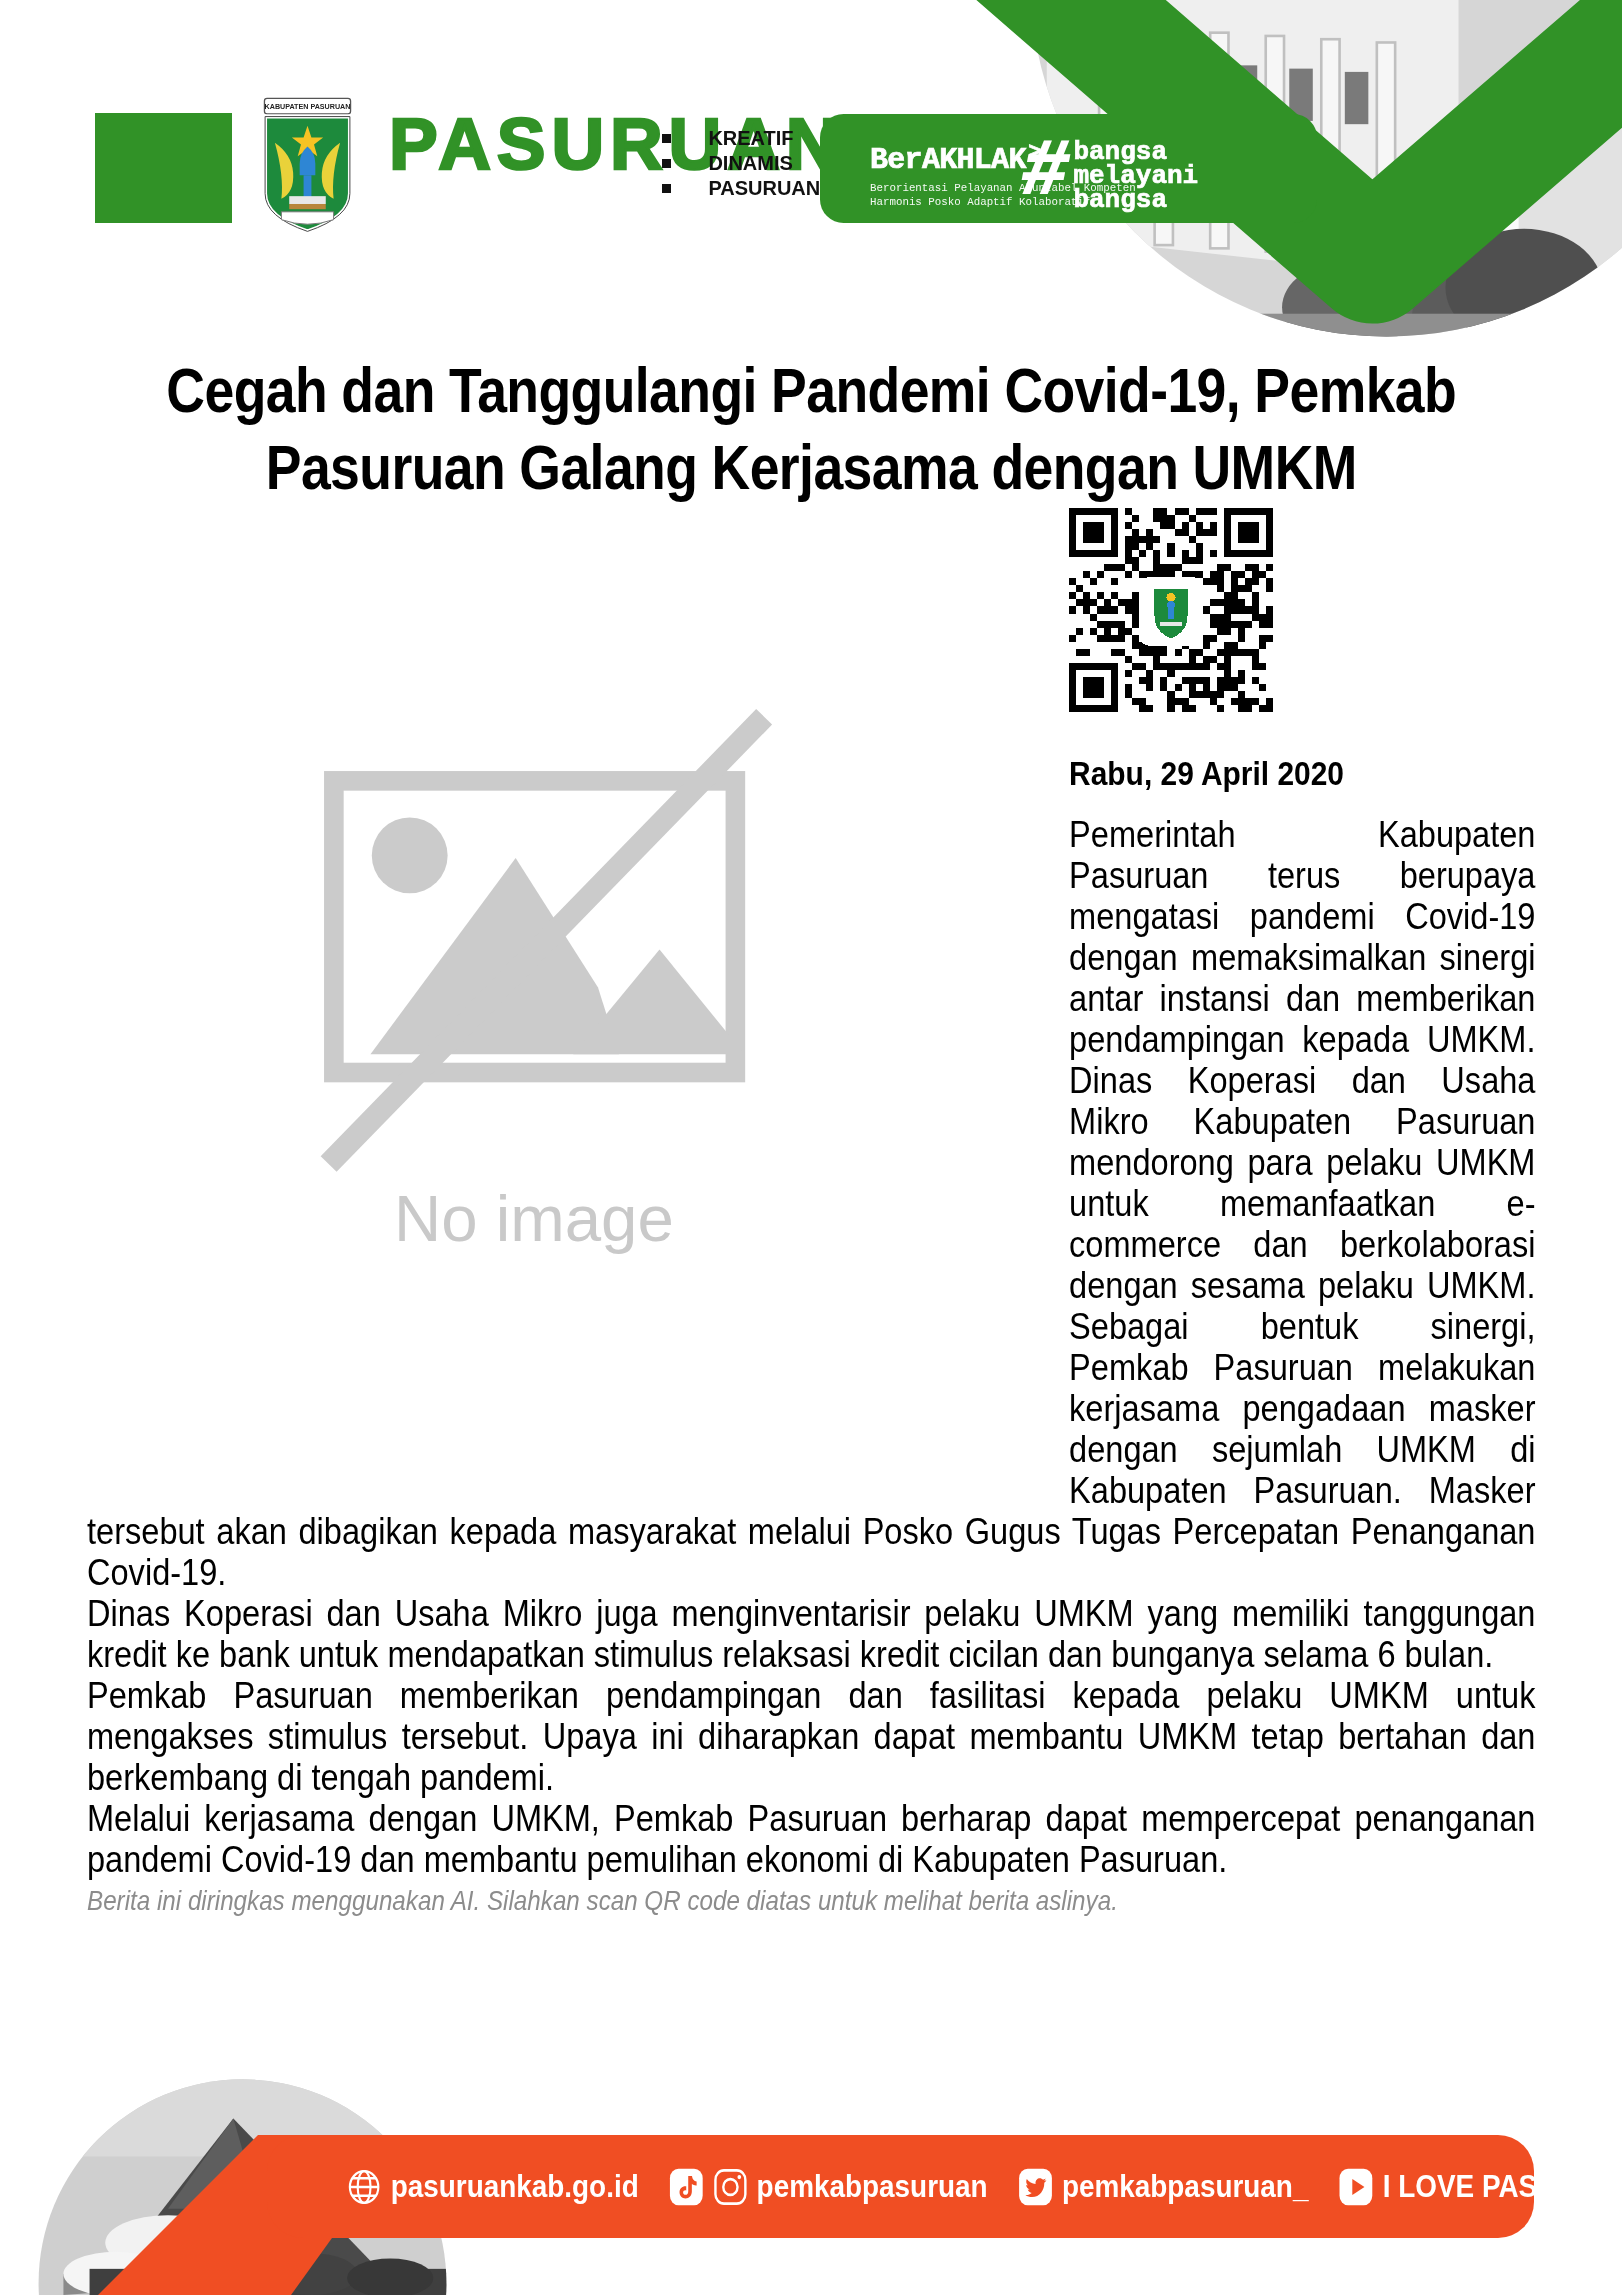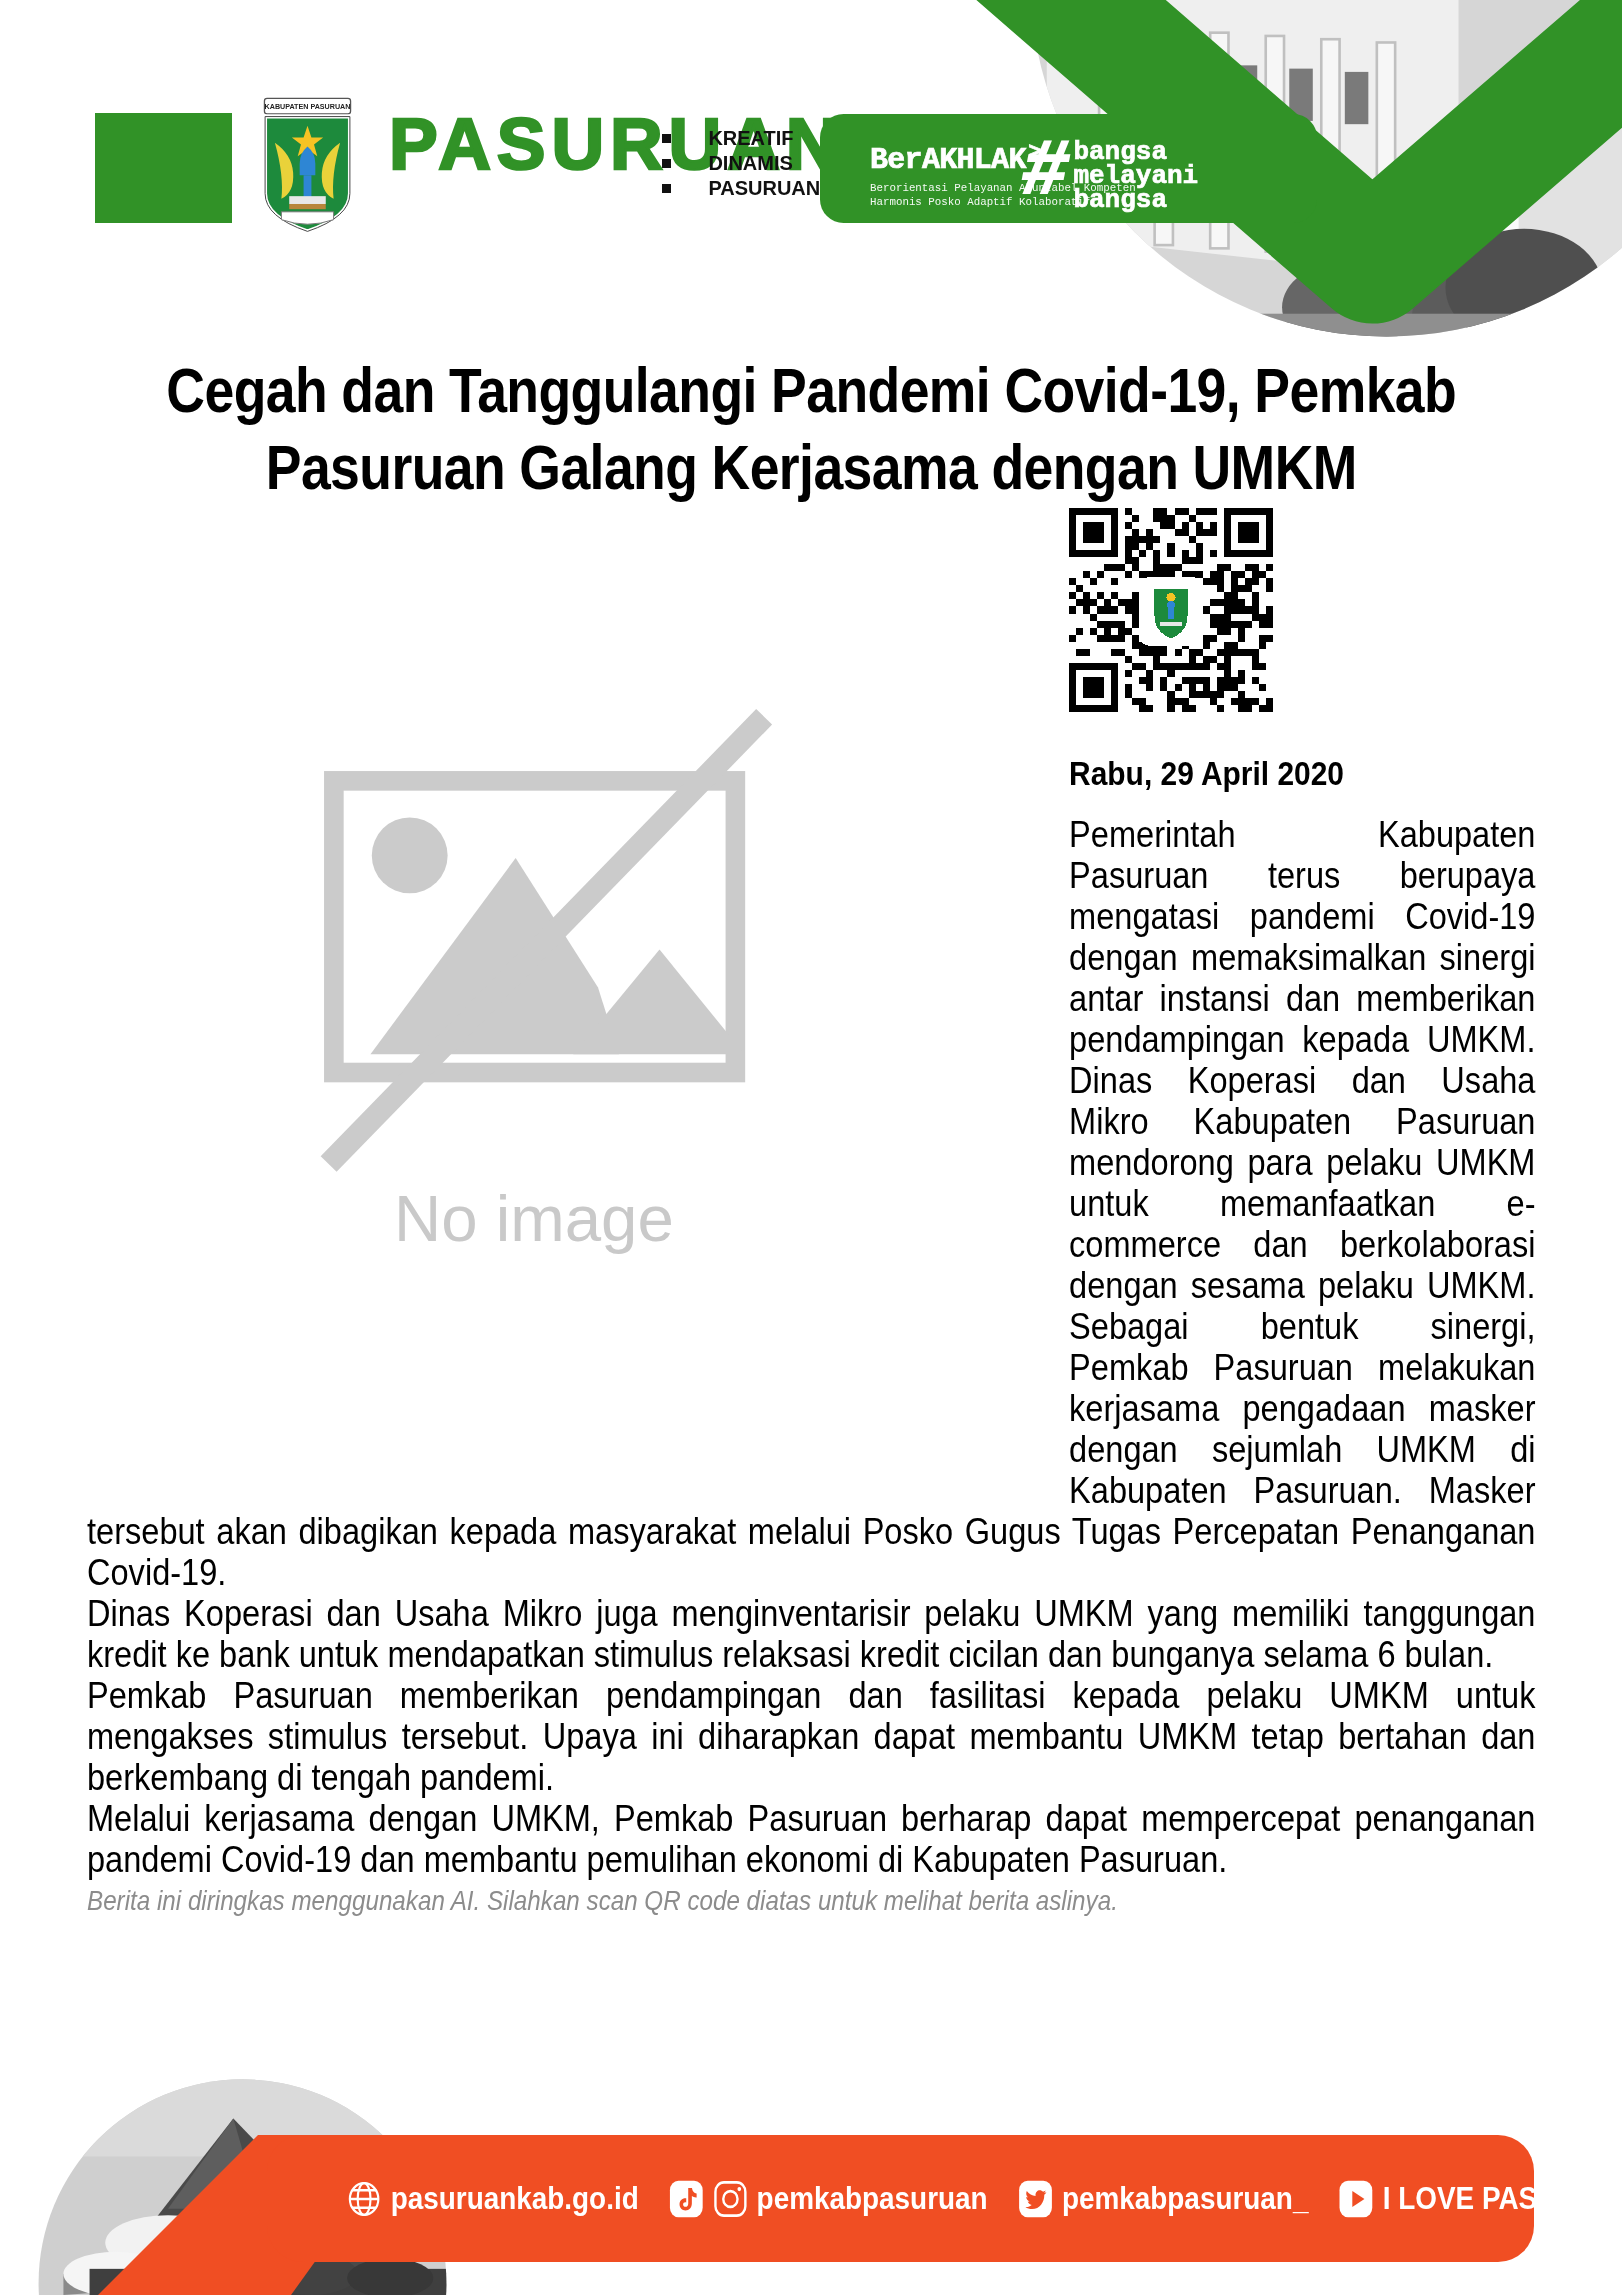--- a/index.html
+++ b/index.html
@@ -42,21 +42,21 @@
   .float-spacer{float:left;width:1116px;height:984px;}
   .qr-spacer{height:216px;}
   .date{font-weight:700;font-size:34px;margin:29.4px 0 19.6px 0;text-align:left;}
   .article p{margin:0;}
   .note{font-style:italic;color:#8c8c8c;font-size:27.5px;margin-top:21px;text-align:left;}
 
   
   .bromo{position:absolute;left:37px;top:2078px;width:411px;height:217px;}
   .wedge{position:absolute;left:0;top:0;width:1623px;height:2295px;background:var(--orange);
          clip-path:polygon(258px 2135px,406px 2135px,291px 2295px,98px 2295px);}
-  .footer-bar{position:absolute;left:267px;top:2135px;width:1267px;height:127px;background:var(--orange);
+  .footer-bar{position:absolute;left:267px;top:2135px;width:1267px;height:103px;background:var(--orange);
               border-radius:36px;display:flex;align-items:center;}
   .social-row{display:flex;align-items:center;gap:34px;margin-left:80px;color:#fff;font-weight:700;
               font-size:31px;transform:scaleX(.9);transform-origin:0 0;white-space:nowrap;}
   .social-item{display:flex;align-items:center;gap:10.5px;}
   .social-item svg{display:block;}
 </style>
 </head>
 <body>
 
 <div class="page">

